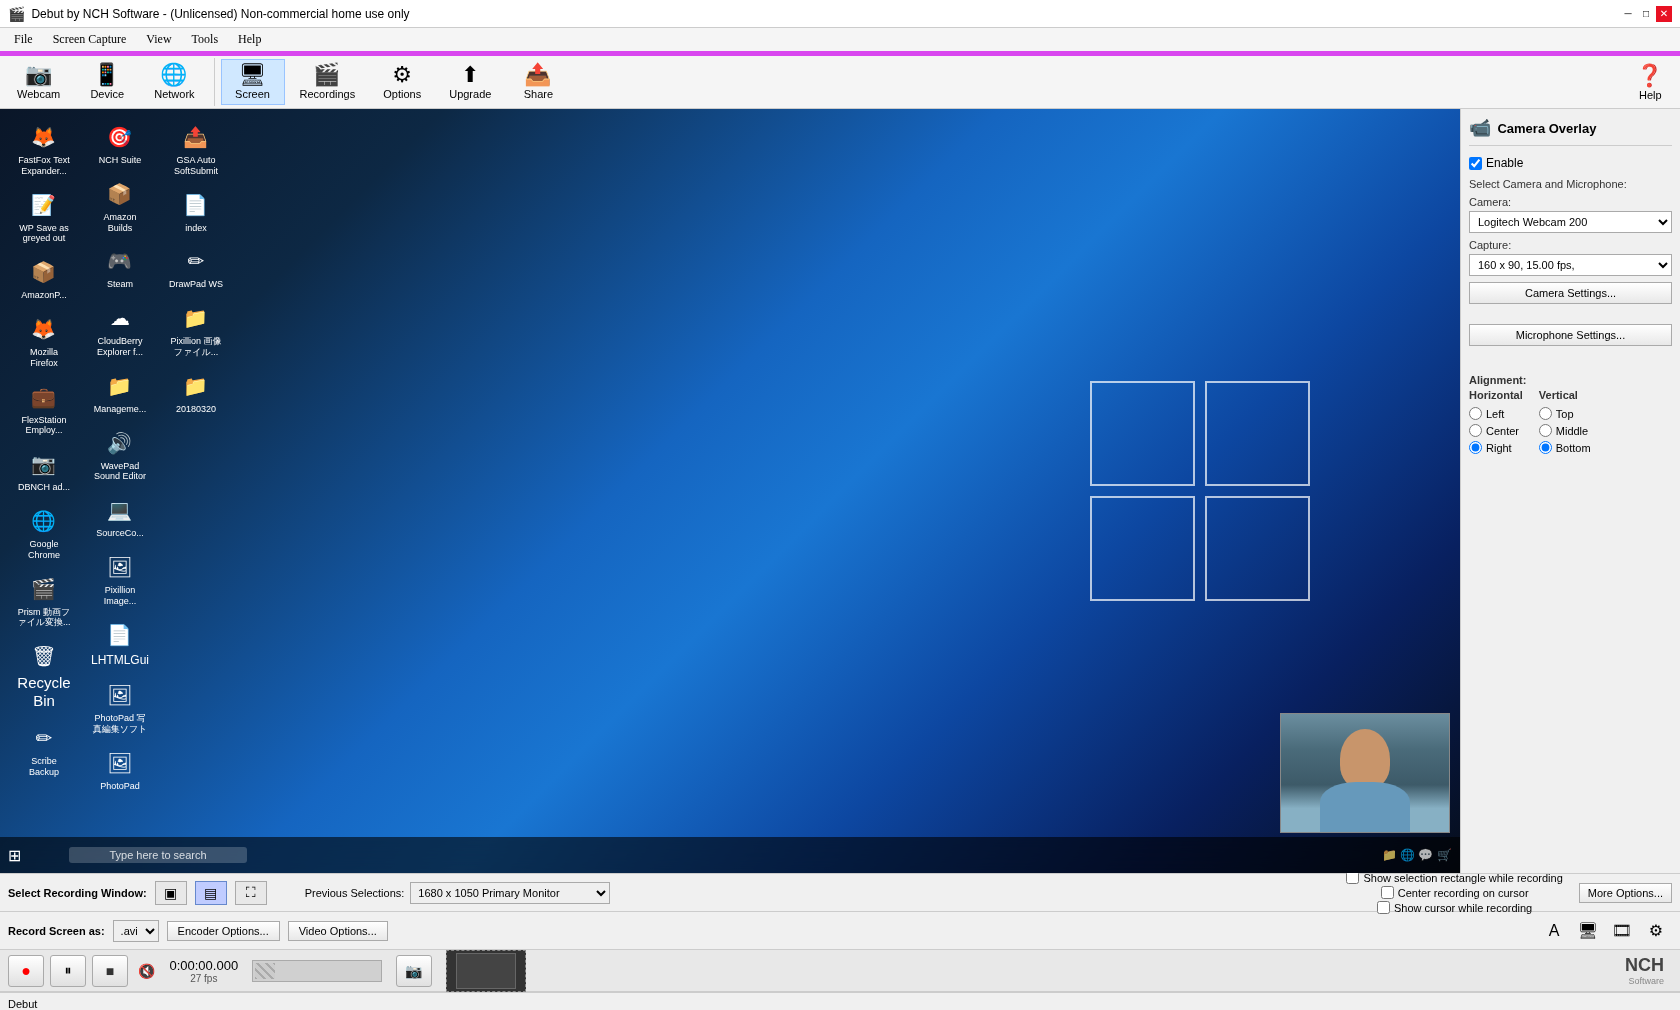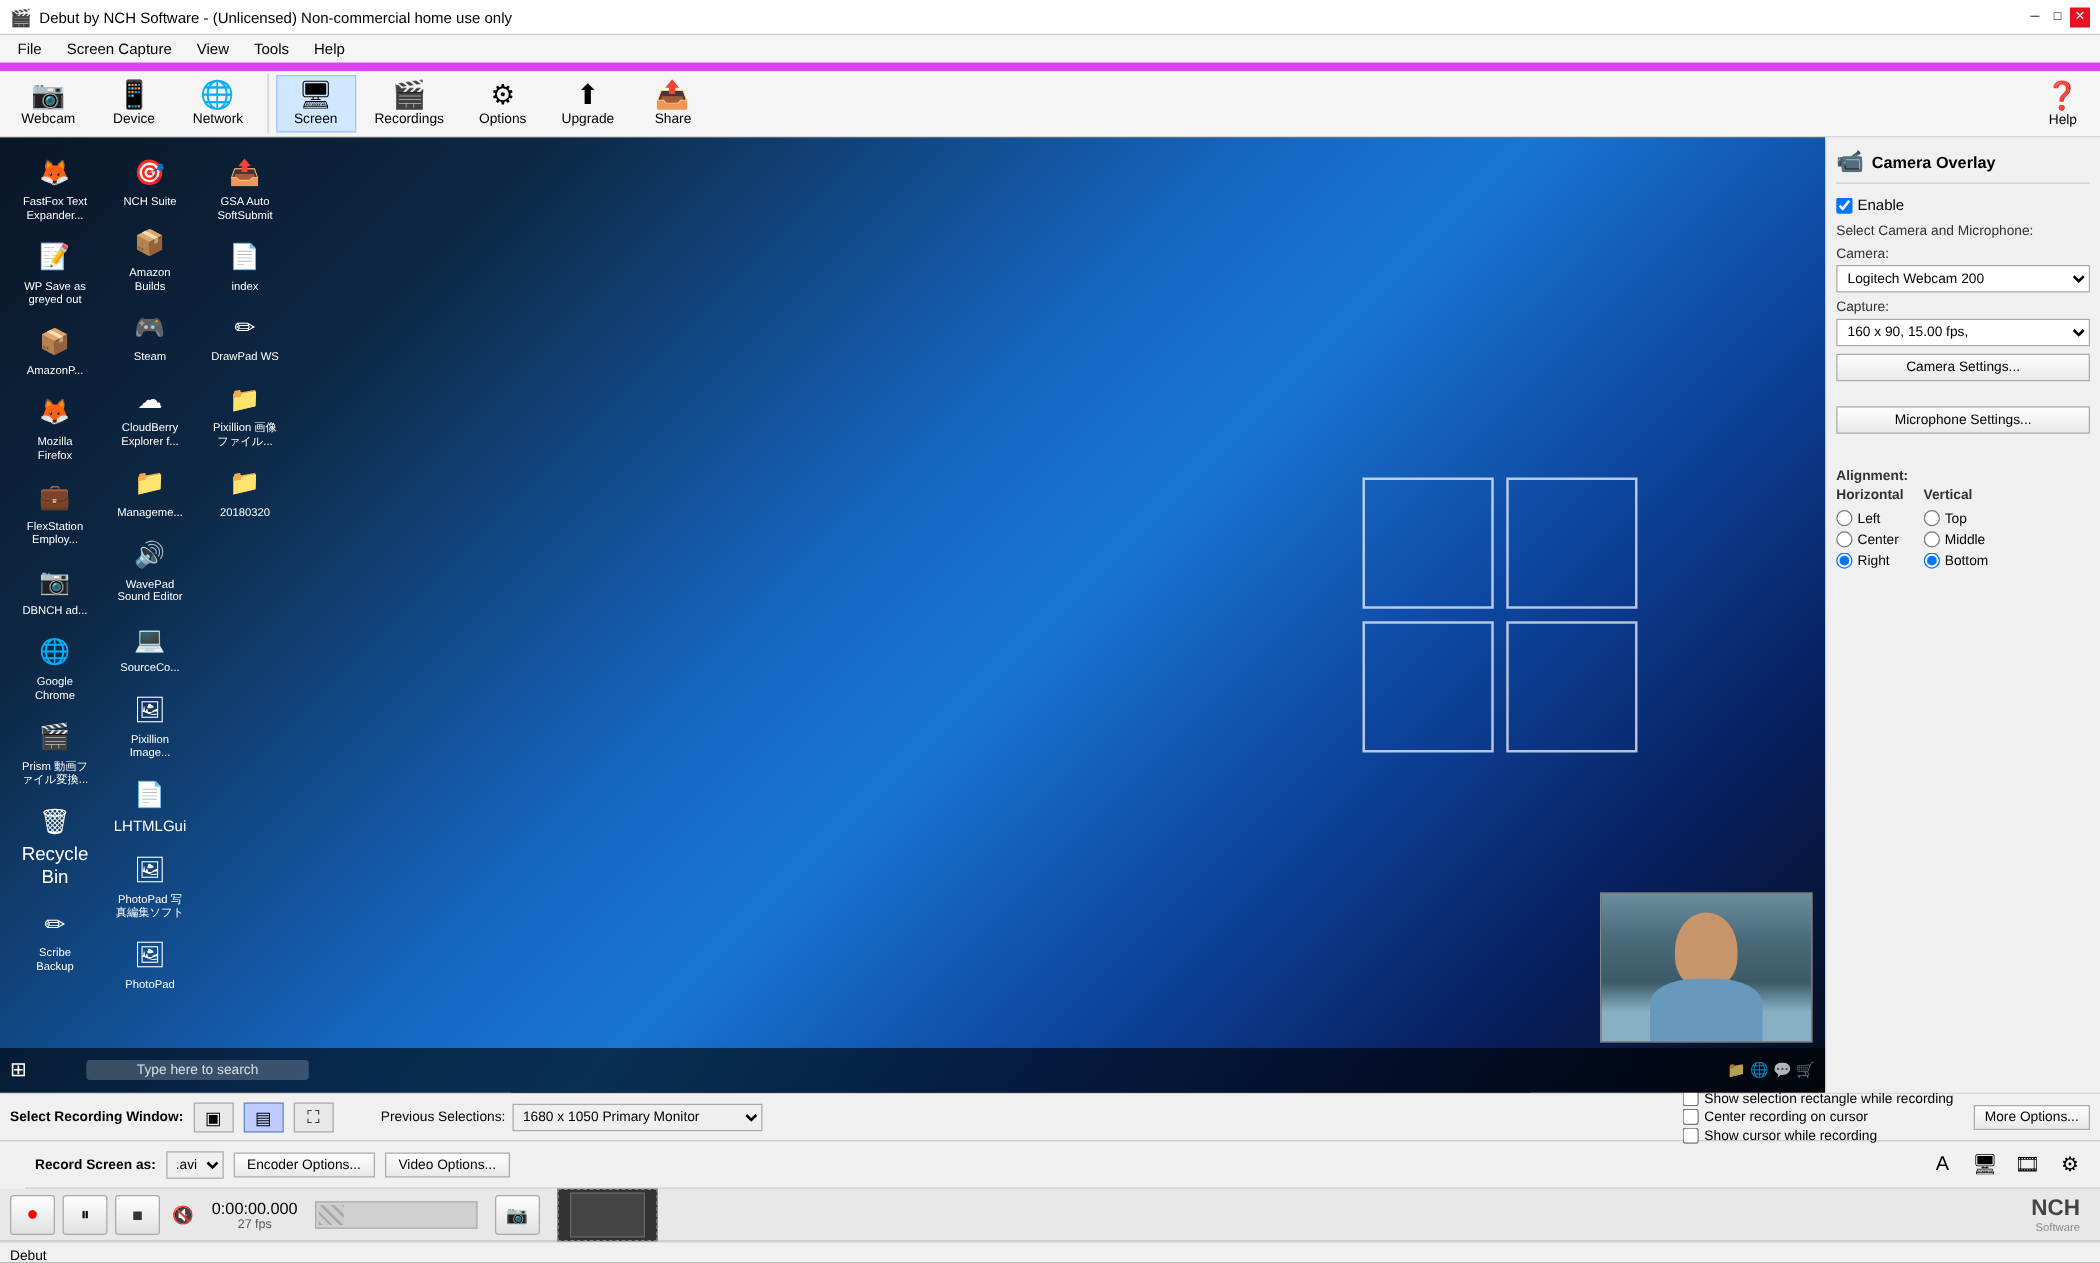--- a/index.html
+++ b/index.html
@@ -39,24 +39,25 @@
     }
     .toolbar-btn.active { background: #d0e8ff; border-color: #99c4ff; }
     .toolbar-btn .tb-icon { font-size: 22px; line-height: 1; margin-bottom: 2px; }
     .toolbar-sep { width: 1px; height: 48px; background: #ccc; margin: 0 4px; }
     #toolbar-help { margin-left: auto; display: flex; flex-direction: column; align-items: center; padding: 4px 12px; cursor: pointer; font-size: 11px; }
     #toolbar-help .tb-icon { font-size: 22px; }
 
     
     #menubar {
       background: #f5f5f5;
-      border-bottom: 7px solid #d946ef;
+      border-bottom: 5px solid #d946ef;
       display: flex;
       padding: 2px 4px;
       font-size: 12px;
+      font-family: Liberation Serif, serif;
     }
     .menu-item { padding: 2px 10px; cursor: pointer; }
 
     
     #main {
       display: flex;
       height: calc(1010px - 28px - 56px - 22px - 42px - 42px - 30px - 26px);
     }
 
     
@@ -223,33 +224,33 @@
     }
     .win-btn.active { background: #c0ccff; border-color: #6688cc; }
 
     
     #prev-sel { margin-left: 30px; display: flex; align-items: center; gap: 6px; }
     .prev-label { font-size: 11px; }
     .prev-select { padding: 3px; font-size: 11px; width: 200px; border: 1px solid #aaa; }
 
     
     #right-checks { margin-left: auto; display: flex; flex-direction: column; gap: 2px; }
-    .check-item { display: flex; align-items: center; gap: 4px; font-size: 11px; }
+    .check-item { display: flex; align-items: center; gap: 4px; font-size: 11px; justify-content: center; }
 
     
     #more-opts-btn {
       padding: 3px 8px; font-size: 11px;
       border: 1px solid #aaa; background: linear-gradient(180deg, #fff 0%, #e8e8e8 100%);
       cursor: pointer; margin-left: 8px;
     }
 
     
     #record-as-bar {
       display: flex; align-items: center; padding: 4px 8px; gap: 8px;
-      border-bottom: 1px solid #ccc; height: 38px; margin-left: 20px;
+      border-bottom: 1px solid #ccc; height: 38px;
     }
     .rec-as-label { font-size: 11px; font-weight: bold; }
     .format-select { padding: 3px; font-size: 11px; border: 1px solid #aaa; }
     .opts-btn {
       padding: 3px 10px; font-size: 11px;
       border: 1px solid #aaa; background: linear-gradient(180deg, #fff 0%, #e8e8e8 100%);
       cursor: pointer;
     }
 
     

